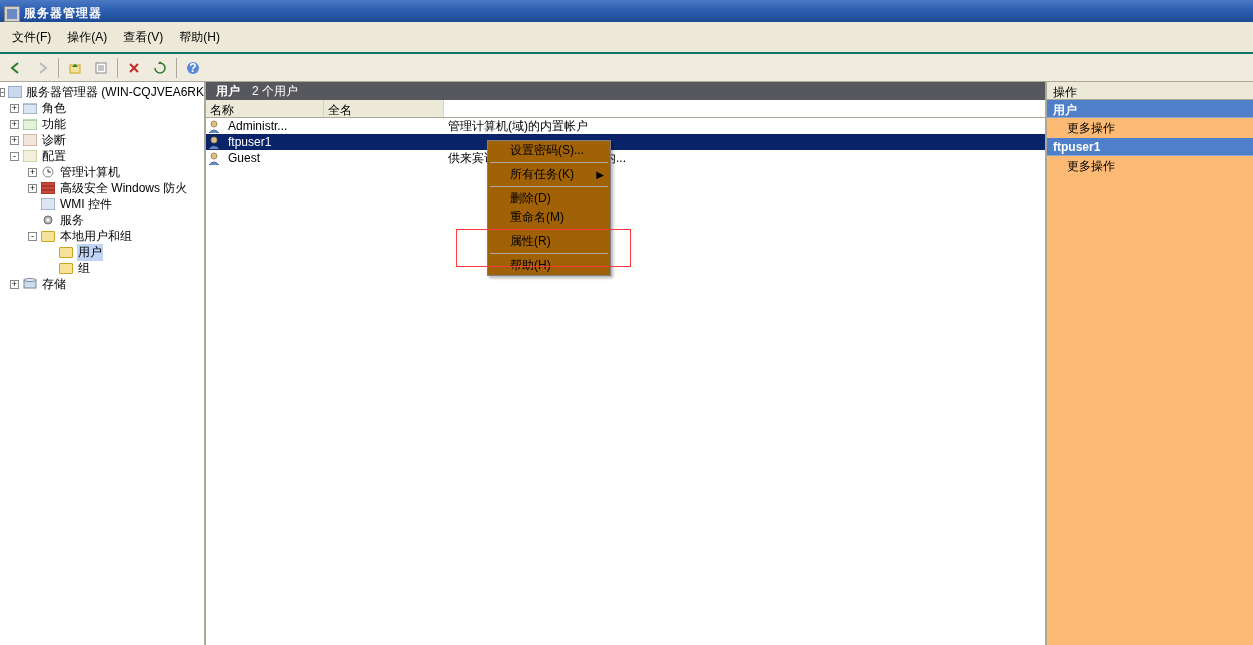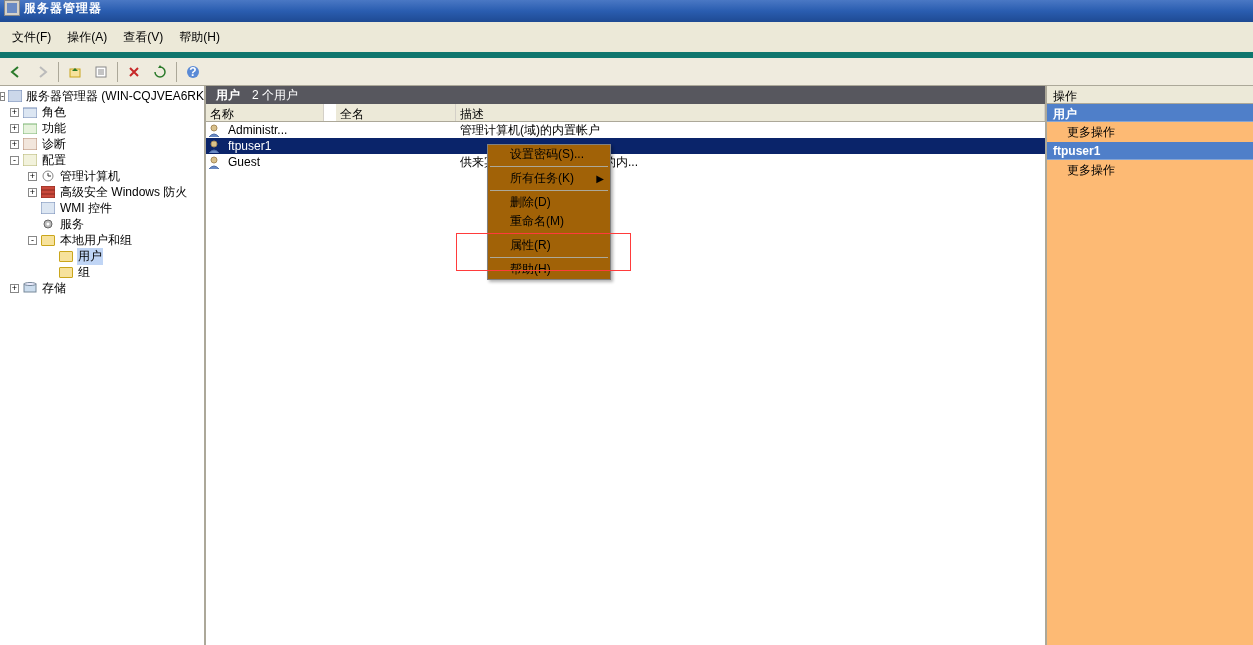--- a/index.html
+++ b/index.html
@@ -1,24 +1,24 @@
 <!DOCTYPE html>
 <html><head>
 <meta charset="utf-8">
 <style>
   * { box-sizing: border-box; margin: 0; padding: 0; font-family: "SimSun", Tahoma, sans-serif; font-size: 12px; }
   body { background: #ece9d8; width: 1253px; height: 645px; overflow: hidden; user-select: none; }
 
   
-  .titlebar { height: 22px; background: linear-gradient(to bottom, #4a78c4 0%, #2a5db0 50%, #1e4a93 100%); color: #fff; display: flex; align-items: flex-start; padding-left: 4px; }
+  .titlebar { height: 22px; background: linear-gradient(to bottom, #4a78c4 0%, #2a5db0 50%, #1e4a93 100%); color: #fff; display: flex; align-items: flex-end; padding-left: 4px; }
   .titlebar .ticon { width: 16px; height: 16px; margin-right: 4px; display: inline-flex; align-items: center; justify-content: center; background:#d4d0c8; border:1px solid #888; }
   .titlebar .ttext { font-weight: bold; letter-spacing: 1px; }
 
   
-  .menubar { height: 22px; background: #ece9d8; border-bottom: 6px solid #0f766e; display: flex; align-items: center; padding: 15px 6px; gap: 4px; }
+  .menubar { height: 22px; background: #ece9d8; border-bottom: 2px solid #0f766e; display: flex; align-items: center; padding: 15px 6px; gap: 4px; }
   .menubar span { padding: 2px 6px; }
 
   
   .toolbar { height: 28px; background: #efebde; border-bottom: 1px solid #aca899; display: flex; align-items: center; padding: 0 4px; gap: 2px; }
   .tool-btn { width: 24px; height: 22px; display: inline-flex; align-items: center; justify-content: center; border: 1px solid transparent; }
   .sep { width: 1px; height: 20px; background: #aca899; margin: 0 2px; }
 
   
   .main { display: flex; height: calc(645px - 22px - 22px - 28px); }
   .tree-pane { width: 206px; border-right: 2px solid #aca899; background: #fff; overflow: hidden; }
@@ -39,21 +39,21 @@
   .indent-3 { padding-left: 46px; }
 
   
   .center-header { height: 18px; background: #57575e; color: #fff; display: flex; align-items: center; padding-left: 10px; font-weight: bold; }
   .center-header .count { font-weight: normal; margin-left: 12px; }
 
   
   .list-header { height: 18px; display: flex; border-bottom: 1px solid #aca899; }
   .list-header .col { border-right: 1px solid #d4d0c8; background: #ece9d8; padding: 2px 4px; }
   .col-name { width: 118px; }
-  .col-full { width: 120px; margin-left: 12px; }
+  .col-full { width: 120px; }
   .col-desc { flex: 1; }
   .list-row { display: flex; height: 16px; align-items: center; }
   .list-row .cell { padding: 0 4px; white-space: nowrap; overflow: hidden; }
   .list-row .uicon { width: 16px; height: 14px; margin-right: 2px; display:inline-flex; align-items:center; justify-content:center; }
   .list-row.selected { background: #0a246a; color: #fff; }
   .list-row.selected .cell-name { background: #0a246a; color:#fff; width: 440px; }
 
   
   .ctxmenu { position: absolute; left: 281px; top: 58px; width: 124px; background: #a16207; border: 1px solid #808080; box-shadow: 2px 2px 3px rgba(0,0,0,.3); z-index: 10; }
   .ctxitem { height: 19px; display: flex; align-items: center; padding: 0 18px 0 22px; position: relative; }
@@ -262,21 +262,20 @@
   </div>
 
   <div class="center-pane">
     <div class="center-header">
       <span>用户</span>
       <span class="count">2 个用户</span>
     </div>
     <div class="list-header">
       <div class="col col-name">名称</div>
       <div class="col col-full">全名</div>
-      <div class="col col-desc">描述</div>
     </div>
 
     <div class="list-row">
       <span class="uicon">
           <svg width="14" height="14">
             <circle cx="7" cy="5" r="3" fill="#d9c18b" stroke="#a78b5a"></circle>
             <path d="M2 14 Q7 8 12 14" fill="#6a8ac4" stroke="#4a6aa4"></path>
           </svg>
         </span>
       <span class="cell col-name" style="width:100px">Administr...</span>

